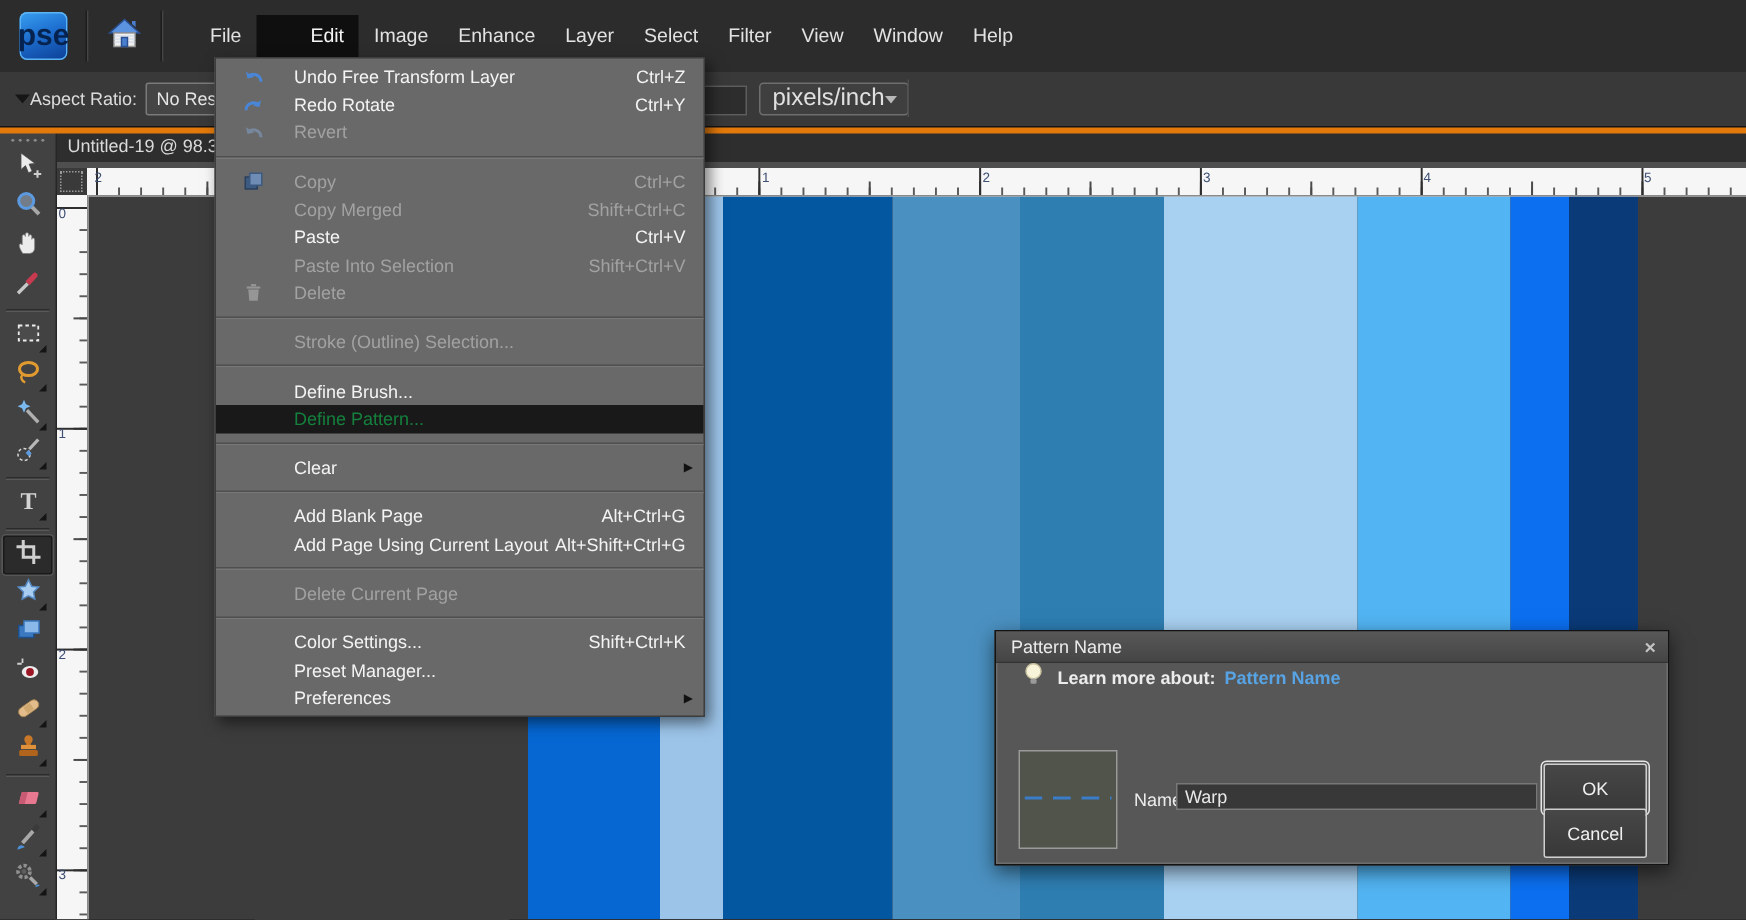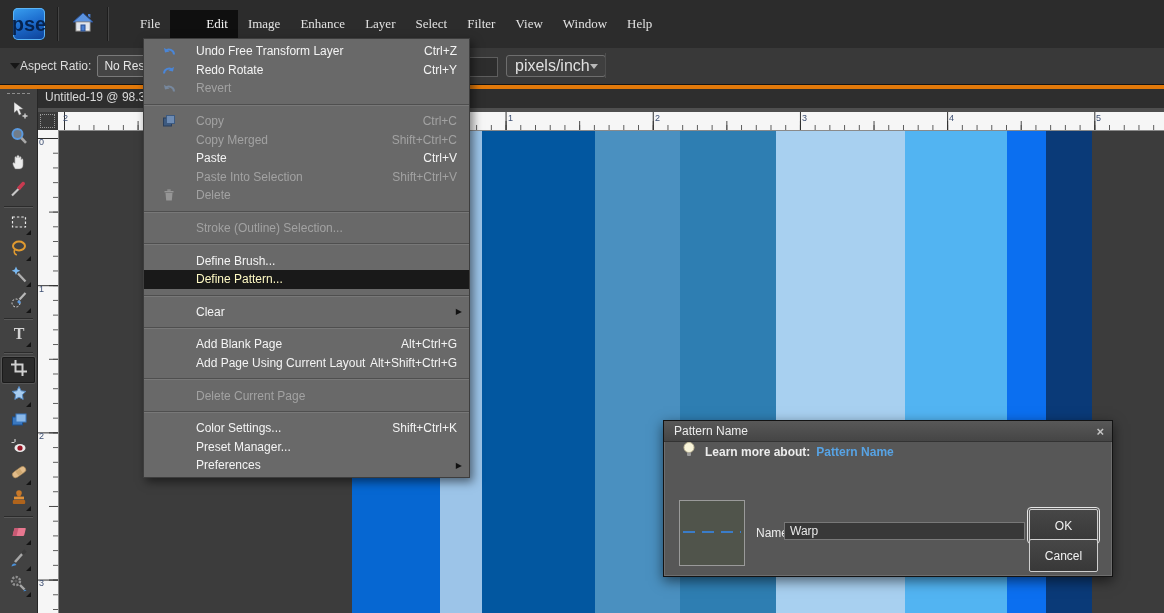--- a/index.html
+++ b/index.html
@@ -8,21 +8,21 @@
 
   
   #titlebar{position:absolute;left:0;top:0;width:1164px;height:48px;background:#2c2c2c;z-index:20;
     display:flex;align-items:center;}
   #pse-logo{width:32px;height:32px;margin-left:13px;border-radius:5px;
     background:linear-gradient(160deg,#39a0f0 0%,#1e6fd0 45%,#0c3f96 100%);
     box-shadow:inset 0 0 0 1px #5cb4f4;color:#06234f;font-weight:bold;font-size:20px;
     display:flex;align-items:center;justify-content:center;}
   .tb-sep{width:1px;height:34px;background:#1d1d1d;border-right:1px solid #454545;margin:0 9px;}
   #home-btn{width:30px;height:30px;display:flex;align-items:center;justify-content:center;}
-  #menubar{display:flex;margin-left:12px;height:28px;align-items:flex-end;font-family:Liberation Serif, serif;}
+  #menubar{display:flex;margin-left:12px;height:28px;align-items:flex-end;}
   .mb-item{padding:6px 10px;font-size:13px;color:#e2e2e2;height:16px;line-height:16px;}
   .mb-item.active{background:#0f0f0f;color:#f5f5f5;padding-left:36px;}
 
   
   #optionsbar{position:absolute;left:0;top:48px;width:1164px;height:36px;background:#393939;z-index:20;
     display:flex;align-items:center;font-size:12px;color:#dcdcdc;}
   #opt-collapse{width:0;height:0;border-left:5px solid transparent;border-right:5px solid transparent;
     border-top:6px solid #161616;margin-left:10px;}
   #aspect-label{}
   #aspect-dd{margin-left:6px;width:78px;height:20px;background:#454545;border:1px solid #7a7a7a;
@@ -87,21 +87,21 @@
 
   
   #edit-menu{position:absolute;left:143px;top:38px;width:327px;background:#696969;
     border:1px solid #3d3d3d;box-shadow:3px 4px 9px rgba(0,0,0,.5);z-index:50;
     padding:3px 0 2px 0;box-sizing:border-box;font-size:12px;}
   .mi{height:18.6px;display:flex;align-items:center;padding-left:14px;color:#f4f4f4;}
   .mi .ic{width:22px;height:16px;display:flex;align-items:center;justify-content:center;flex:none;}
   .mi .lb{margin-left:16px;white-space:nowrap;}
   .mi .sc{margin-left:auto;padding-right:12px;}
   .mi.dis{color:#a2a2a2;}
-  .mi.hl{background:#191919;color:#fef9c3;}
+  .mi.hl{background:#191919;color:#15803d;}
   .mi .arr{margin-left:auto;padding-right:7px;font-size:8px;color:#111;}
   .msep{height:1px;background:#4f4f4f;border-bottom:1px solid #787878;margin:6px 0;}
 
   
   #dialog{position:absolute;left:663px;top:420px;width:450px;height:157px;z-index:40;
     background:#575757;border:1px solid #131313;box-shadow:0 4px 12px rgba(0,0,0,.55), inset 0 0 0 1px #6e6e6e;
     box-sizing:border-box;font-size:12px;color:#ececec;}
   #dlg-title{height:20px;background:linear-gradient(#585858,#454545);border-bottom:1px solid #333;
     display:flex;align-items:center;padding:0 8px 0 10px;}
   #dlg-close{margin-left:auto;color:#c4c4c4;font-weight:bold;font-size:13px;line-height:13px;}

